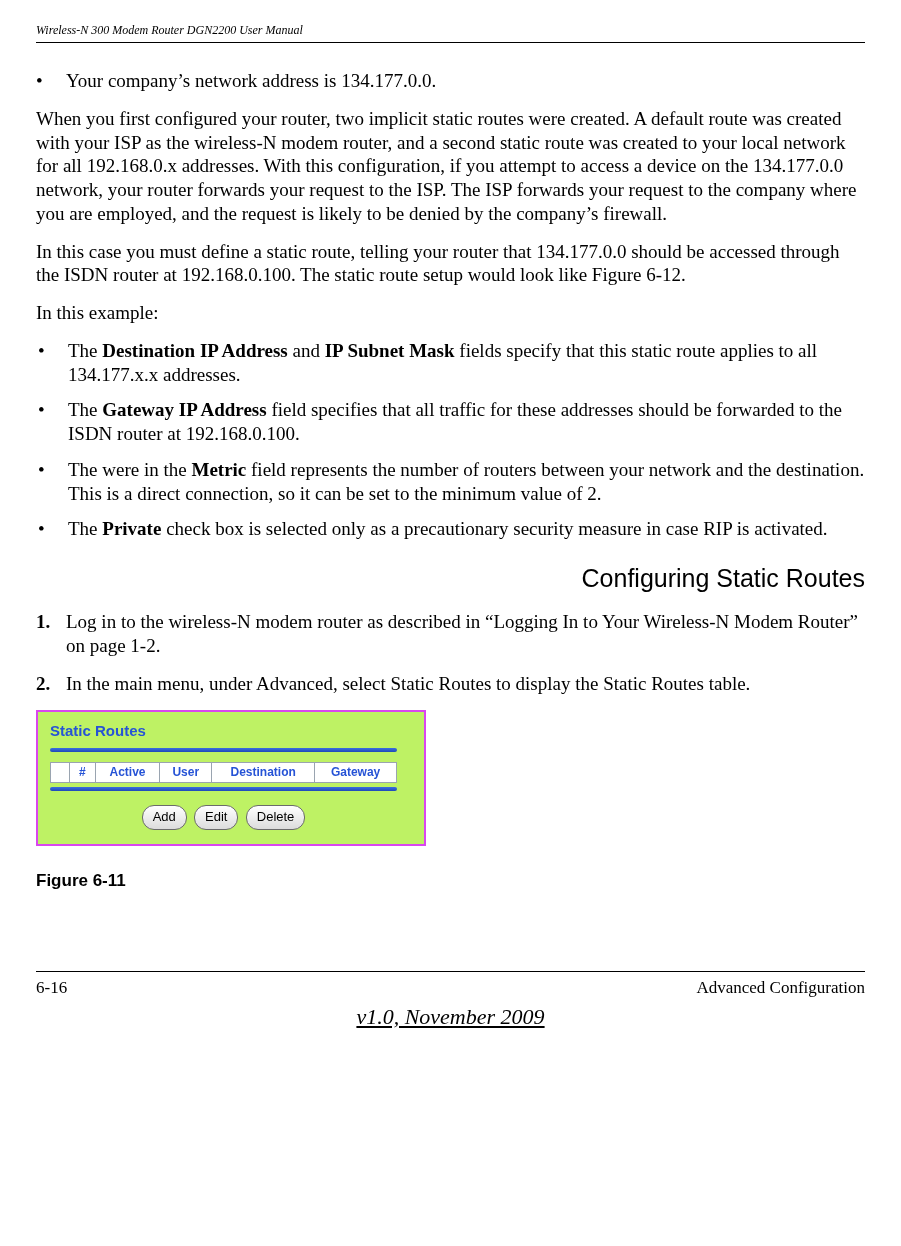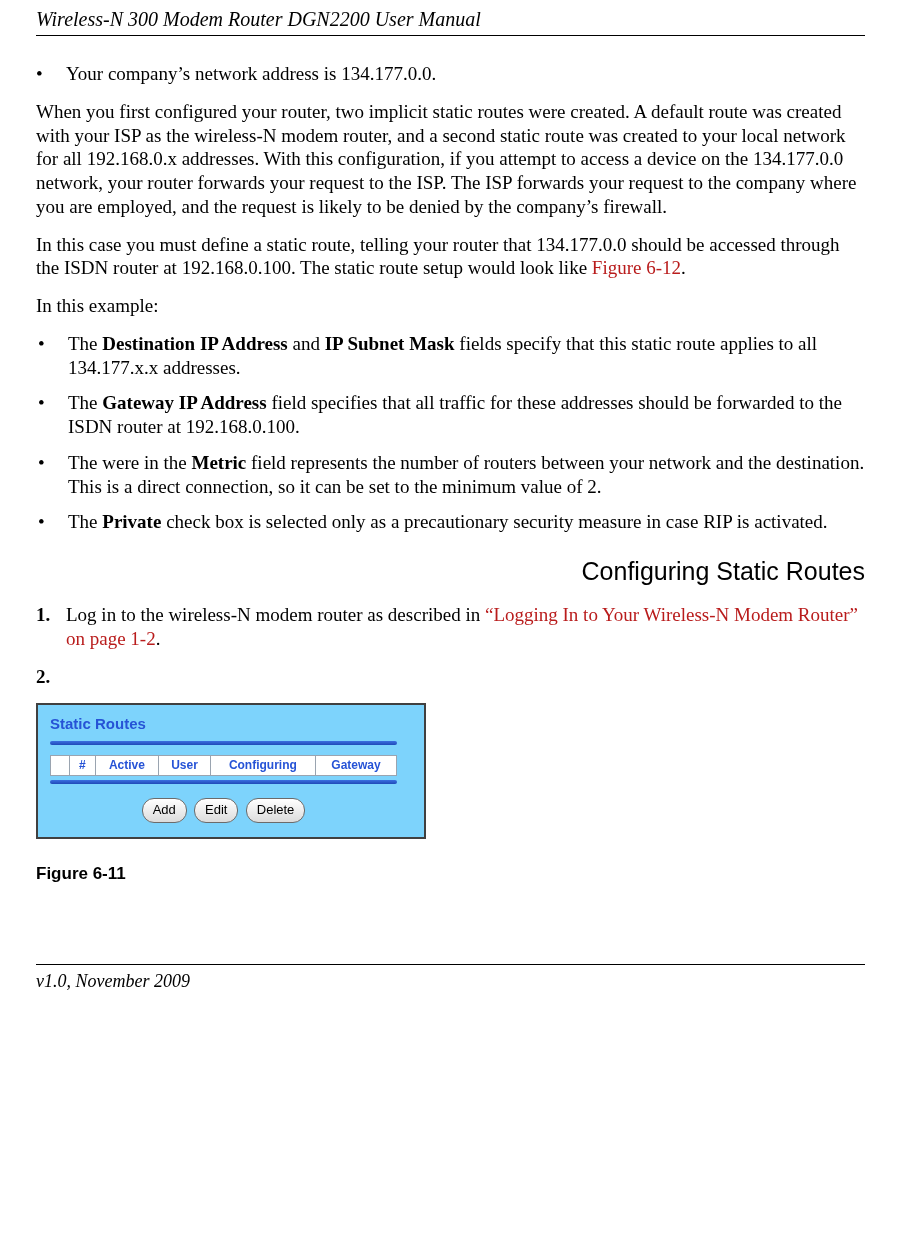--- a/index.html
+++ b/index.html
@@ -9,22 +9,22 @@
     color: #000;
     background: #fff;
     width: 901px;
   }
   .page {
     padding: 0 36px 0 36px;
     box-sizing: border-box;
   }
   .header {
     font-style: italic;
-    font-size: 20px;
-    padding-top: 8px;
+    font-size: 12px;
+    padding-top: 23px;
     padding-bottom: 4px;
     border-bottom: 1px solid #000;
   }
   .content {
     padding-top: 26px;
     font-size: 19px;
     line-height: 1.25;
   }
   .bullet-row {
     display: flex;
@@ -34,21 +34,21 @@
     width: 30px;
     flex: 0 0 30px;
   }
   .bullet-text {
     flex: 1;
   }
   .para {
     margin-bottom: 14px;
   }
   .link {
-    color: #b91c1c;
+    color: #000000;
   }
   .indent-list {
     padding-left: 0;
   }
   .indent-list .bullet-row {
     margin-bottom: 12px;
   }
   .indent-list .bullet-marker {
     width: 30px;
     flex: 0 0 30px;
@@ -69,22 +69,22 @@
     width: 30px;
     flex: 0 0 30px;
     font-weight: bold;
   }
   .figure-box {
     margin-top: 10px;
     margin-bottom: 8px;
   }
   .screenshot {
     width: 390px;
-    border: 2px solid #404040;
-    background: #7dd3fc;
+    border: 2px solid #d946ef;
+    background: #bef264;
     box-sizing: border-box;
     padding: 10px 27px 14px 12px;
     font-family: Tahoma, Arial, sans-serif;
   }
   .scr-title {
     color: #2653d6;
     font-weight: bold;
     font-size: 15px;
     margin-bottom: 8px;
   }
@@ -136,23 +136,25 @@
     margin-top: 80px;
     border-top: 1px solid #000;
   }
   .footer-row {
     display: flex;
     justify-content: space-between;
     font-size: 17px;
     padding-top: 6px;
   }
   .footer-center {
+    text-align: center;
     font-style: italic;
-    font-size: 18px;
+    font-size: 22px;
     margin-top: 6px;
+    text-decoration: underline;
   }
   b { font-weight: bold; }
 </style>
 </head>
 <body>
 
 <div class="page">
 
   <div class="header">
     <span>Wireless-N 300 Modem Router DGN2200 User Manual</span>
@@ -204,48 +206,53 @@
 
     <div class="num-list">
       <div class="step">
         <div class="num">1.</div>
         <div class="step-text">
           <span>Log in to the wireless-N modem router as described in </span><span class="link">“Logging In to Your Wireless-N Modem Router” on page 1-2</span><span>.</span>
         </div>
       </div>
       <div class="step">
         <div class="num">2.</div>
+        <div class="step-text">In the main menu, under Advanced, select Static Routes to display the Static Routes table.</div>
       </div>
     </div>
 
     <div class="figure-box">
       <div class="screenshot">
         <div class="scr-title">Static Routes</div>
         <div class="scr-hr-outer"></div>
         <table class="scr-table">
           <tbody>
               <tr>
             <th class="sel"></th>
             <th>#</th>
             <th>Active</th>
             <th>User</th>
-            <th>Configuring</th>
+            <th>Destination</th>
             <th>Gateway</th>
           </tr>
         </tbody>
           </table>
         <div class="scr-hr-outer" style="margin-top:4px;"></div>
         <div class="scr-btn-row">
           <span class="scr-btn">Add</span>
           <span class="scr-btn">Edit</span>
           <span class="scr-btn">Delete</span>
         </div>
       </div>
       <div class="figure-caption">Figure 6-11</div>
     </div>
 
   </div>
 
   <div class="footer">
+    <div class="footer-row">
+      <span>6-16</span>
+      <span>Advanced Configuration</span>
+    </div>
     <div class="footer-center">v1.0, November 2009</div>
   </div>
 
 </div>
 
 </body></html>

